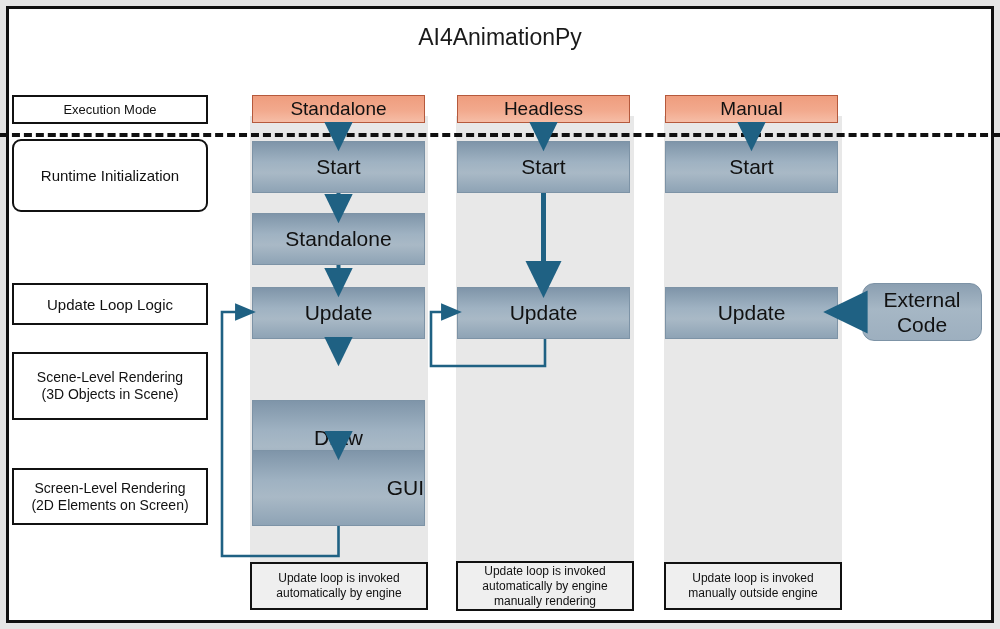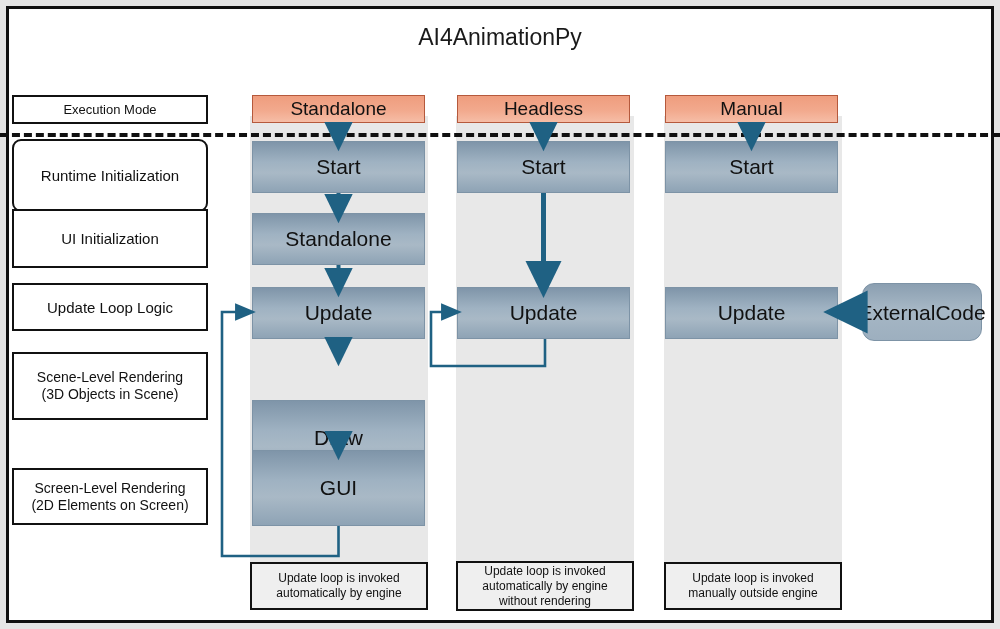--- a/index.html
+++ b/index.html
@@ -117,21 +117,21 @@
 
   
   .ext-box {
     position: absolute;
     box-sizing: border-box;
     border: 1px solid #7d93a6;
     border-radius: 12px;
     background: linear-gradient(to bottom, #8b9fb1 0%, #a6b7c5 45%, #9dafbf 100%);
     color: #111111;
     display: flex;
-    flex-direction: row;
+    flex-direction: column;
     align-items: center;
     justify-content: center;
     font-size: 21px;
     font-stretch: condensed;
     line-height: 25px;
   }
 
   
   .note {
     position: absolute;
@@ -173,24 +173,21 @@
   <div class="col-strip" style="left:250px; top:116px; width:178px; height:446px;"></div>
   <div class="col-strip" style="left:456px; top:116px; width:178px; height:446px;"></div>
   <div class="col-strip" style="left:664px; top:116px; width:178px; height:446px;"></div>
 
   <div class="row-label" style="top:95px; height:29px; font-size:13px;">
     <span class="l1">Execution Mode</span>
   </div>
   <div class="row-label" style="top:139px; height:73px; font-size:15px;border-radius:9px;">
     <span class="l1">Runtime Initialization</span>
   </div>
-  <div class="row-label" style="top:209px; height:59px; font-size:15px;">
-    <span class="l1">UI Initialization</span>
-  </div>
-  <div class="row-label" style="top:283px; height:48px; font-size:15px;">
+  <div class="row-label" style="top:283px; height:42px; font-size:15px;">
     <span class="l1">Update Loop Logic</span>
   </div>
   <div class="row-label" style="top:352px; height:68px; font-size:14px;">
     <span class="l1">Scene-Level Rendering</span>
     <span class="l2">(3D Objects in Scene)</span>
   </div>
   <div class="row-label" style="top:468px; height:57px; font-size:14px;">
     <span class="l1">Screen-Level Rendering</span>
     <span class="l2">(2D Elements on Screen)</span>
   </div>
@@ -212,21 +209,21 @@
   </div>
   <div class="stage" style="left:252px; top:213px; width:173px; height:52px;">
     <span>Standalone</span>
   </div>
   <div class="stage" style="left:252px; top:287px; width:173px; height:52px;">
     <span>Update</span>
   </div>
   <div class="stage" style="left:252px; top:356px; width:173px; height:76px;margin-top:44px;">
     <span>Draw</span>
   </div>
-  <div class="stage" style="left:252px; top:450px; width:173px; height:76px;">
+  <div class="stage" style="left:252px; top:450px; width:173px; height:76px;justify-content:flex-end;">
     <span>GUI</span>
   </div>
 
   <div class="stage" style="left:457px; top:141px; width:173px; height:52px;">
     <span>Start</span>
   </div>
   <div class="stage" style="left:457px; top:287px; width:173px; height:52px;">
     <span>Update</span>
   </div>
 
@@ -242,21 +239,21 @@
     <span>Code</span>
   </div>
 
   <div class="note" style="left:250px; top:562px; width:178px; height:48px;">
     <span>Update loop is invoked</span>
     <span>automatically by engine</span>
   </div>
   <div class="note" style="left:456px; top:561px; width:178px; height:50px;">
     <span>Update loop is invoked</span>
     <span>automatically by engine</span>
-    <span>without rendering</span>
+    <span>manually rendering</span>
   </div>
   <div class="note" style="left:664px; top:562px; width:178px; height:48px;">
     <span>Update loop is invoked</span>
     <span>manually outside engine</span>
   </div>
 
   <svg id="arrows" viewBox="0 0 1000 629">
     <defs>
       <marker id="ah" markerWidth="9" markerHeight="9" refX="4.2" refY="4" orient="auto">
         <path d="M0,0.6 L8,4 L0,7.4 z" fill="#1f6183"></path>

